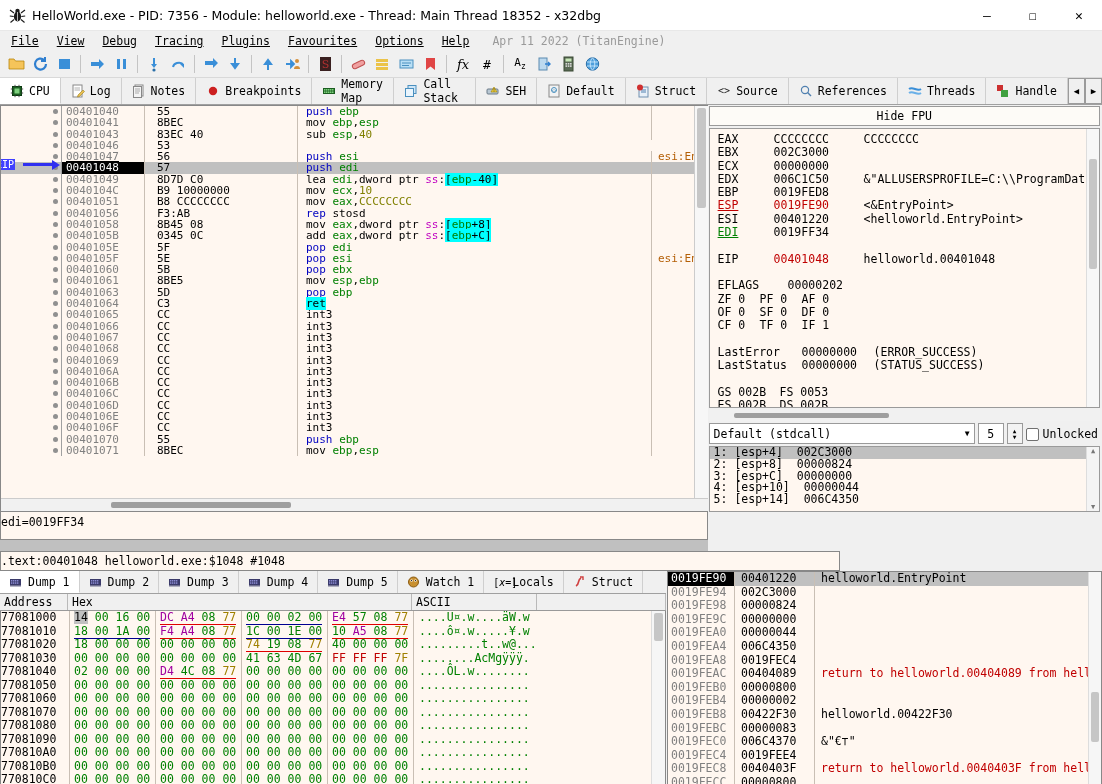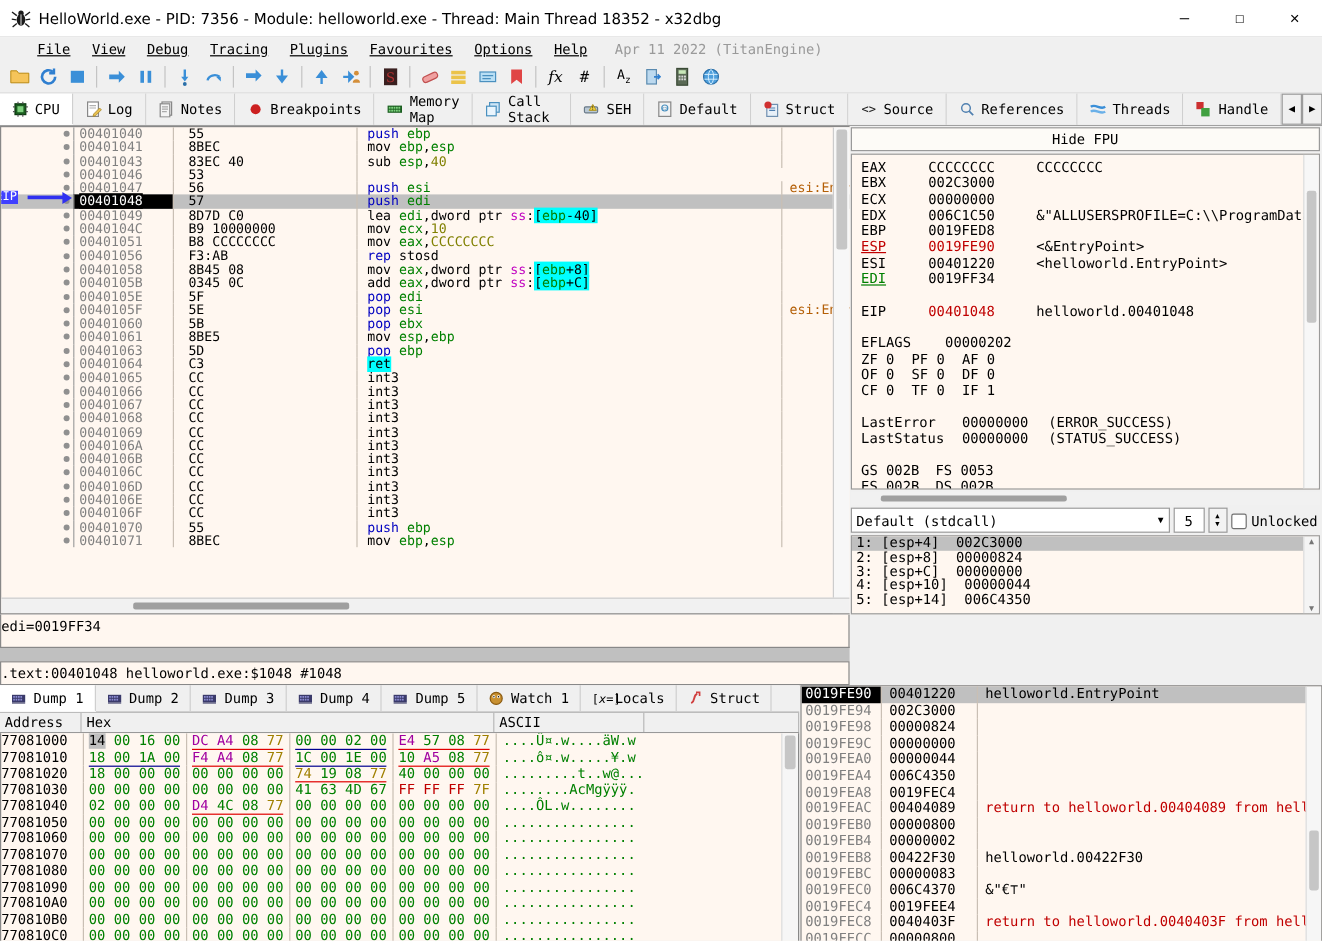--- a/index.html
+++ b/index.html
@@ -13,21 +13,21 @@
   .app{position:relative;width:1102px;height:784px;}
 
   
   .titlebar{height:30px;background:#ffffff;display:flex;align-items:center;border-bottom:1px solid #e8e8e8;}
   .titlebar .bug{width:22px;height:22px;margin:0 4px 0 6px;display:flex;align-items:center;justify-content:center;font-size:15px;}
   .titlebar .ttl{font-family:"DejaVu Sans","Liberation Sans",sans-serif;font-size:12.5px;color:#000;}
   .wbtns{margin-left:auto;display:flex;}
   .wbtn{width:46px;height:30px;display:flex;align-items:center;justify-content:center;font-size:13px;color:#000;}
 
   
-  .menubar{height:20px;background:#f0f0f0;display:flex;align-items:center;padding-left:22px;}
+  .menubar{height:20px;background:#f0f0f0;display:flex;align-items:center;padding-left:2px;}
   .menu{font-family:"DejaVu Sans Mono","Liberation Mono",monospace;font-size:11.5px;color:#000;padding:2px 9px;}
   .menu span.u{text-decoration:underline;}
   .buildinfo{font-size:11.5px;color:#9a9a9a;margin-left:14px;}
 
   
   .toolbar{height:26px;background:#f0f0f0;display:flex;align-items:center;padding-left:4px;border-bottom:1px solid #d9d9d9;}
   .tbi{width:22px;height:22px;margin:0 1px;display:flex;align-items:center;justify-content:center;border-radius:2px;}
   .tbsep{width:1px;height:18px;background:#c4c4c4;margin:0 4px;}
 
   
@@ -102,21 +102,21 @@
   .argbox{height:64px;margin:2px 2px 0 1px;background:#fff7f0;border:1px solid #9a9a9a;position:relative;overflow:hidden;}
   .arow{height:11.8px;line-height:11.8px;white-space:pre;padding-left:4px;font-size:11.5px;}
   .arow.sel{background:#c0c0c0;}
   .argvs{position:absolute;right:0;top:0;width:12px;height:100%;background:#f4f4f4;border-left:1px solid #ddd;
          display:flex;flex-direction:column;justify-content:space-between;align-items:center;font-size:7px;color:#777;}
 
   
   .infoline{height:28px;background:#fff7f0;border:1px solid #888;border-top:none;font-size:11.5px;
             padding:3px 0 0 0;overflow:hidden;white-space:pre;width:708px;box-sizing:border-box;}
   .graybar{height:11px;background:#c0c0c0;width:708px;}
-  .dbgline{height:20px;background:#fff7f0;border:1px solid #888;width:708px;box-sizing:border-box;
+  .dbgline{height:20px;background:#fff7f0;border:1px solid #888;width:840px;box-sizing:border-box;
            font-size:11.5px;line-height:18px;white-space:pre;overflow:hidden;}
 
   
   .bottom{display:flex;height:239px;}
   .dumppane{width:666px;display:flex;flex-direction:column;}
   .dumptabs{height:22px;display:flex;background:#f0f0f0;border-bottom:1px solid #a0a0a0;}
   .dtab{display:flex;align-items:center;gap:5px;padding:0 9px;font-size:11.5px;border-right:1px solid #cfcfcf;}
   .dtab.sel{background:#fff;border-bottom:1px solid #fff;}
   .dumphead{height:16px;background:#f0f0f0;display:flex;font-size:11.5px;border-bottom:1px solid #999;}
   .dh{padding:1px 4px;border-right:1px solid #b9b9b9;box-sizing:border-box;}

